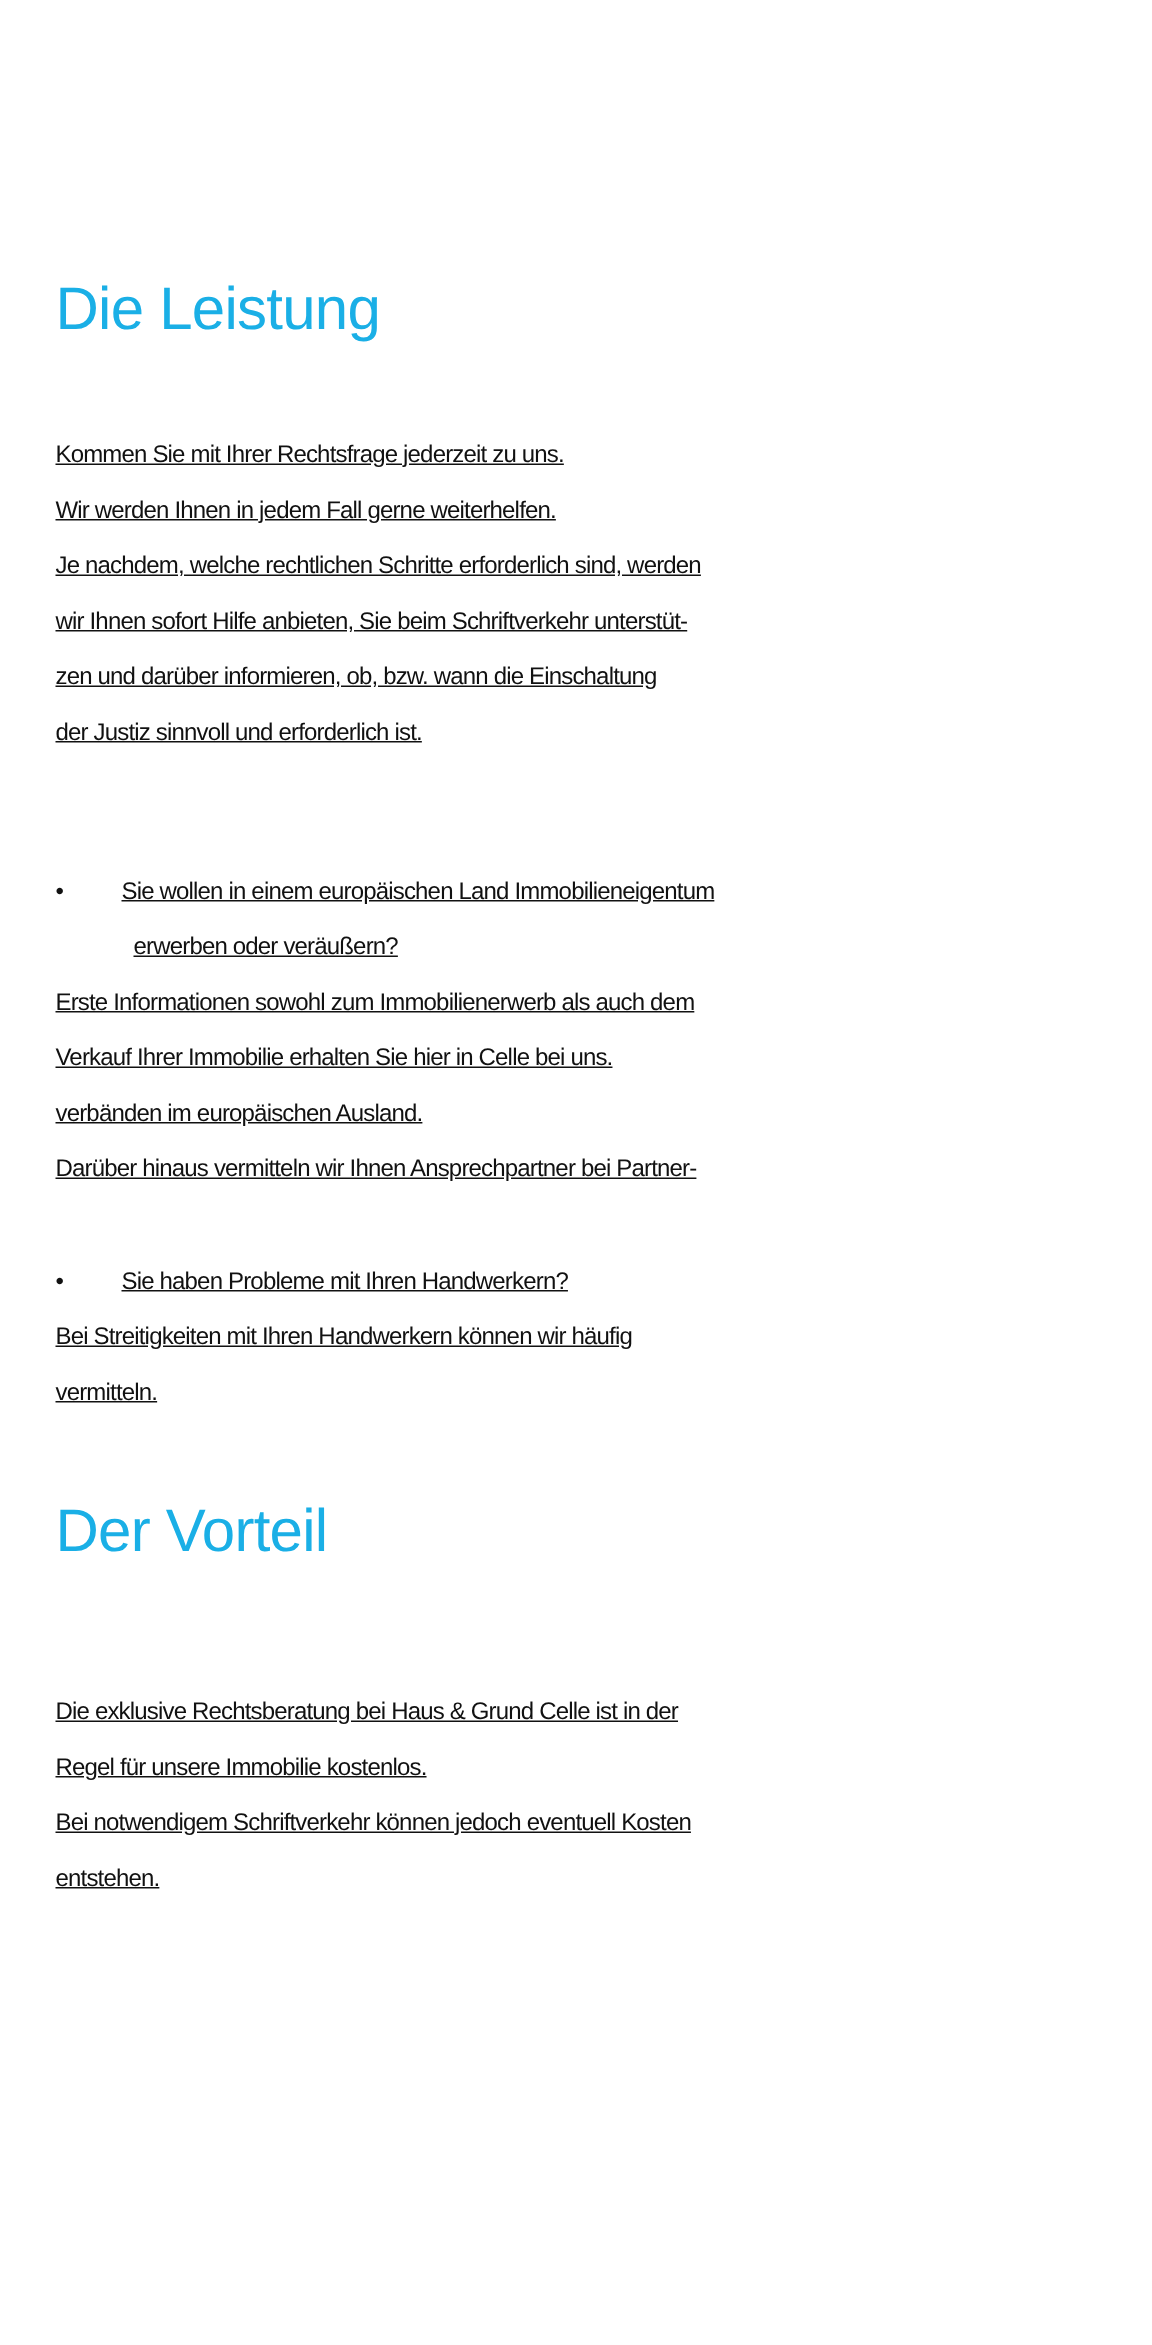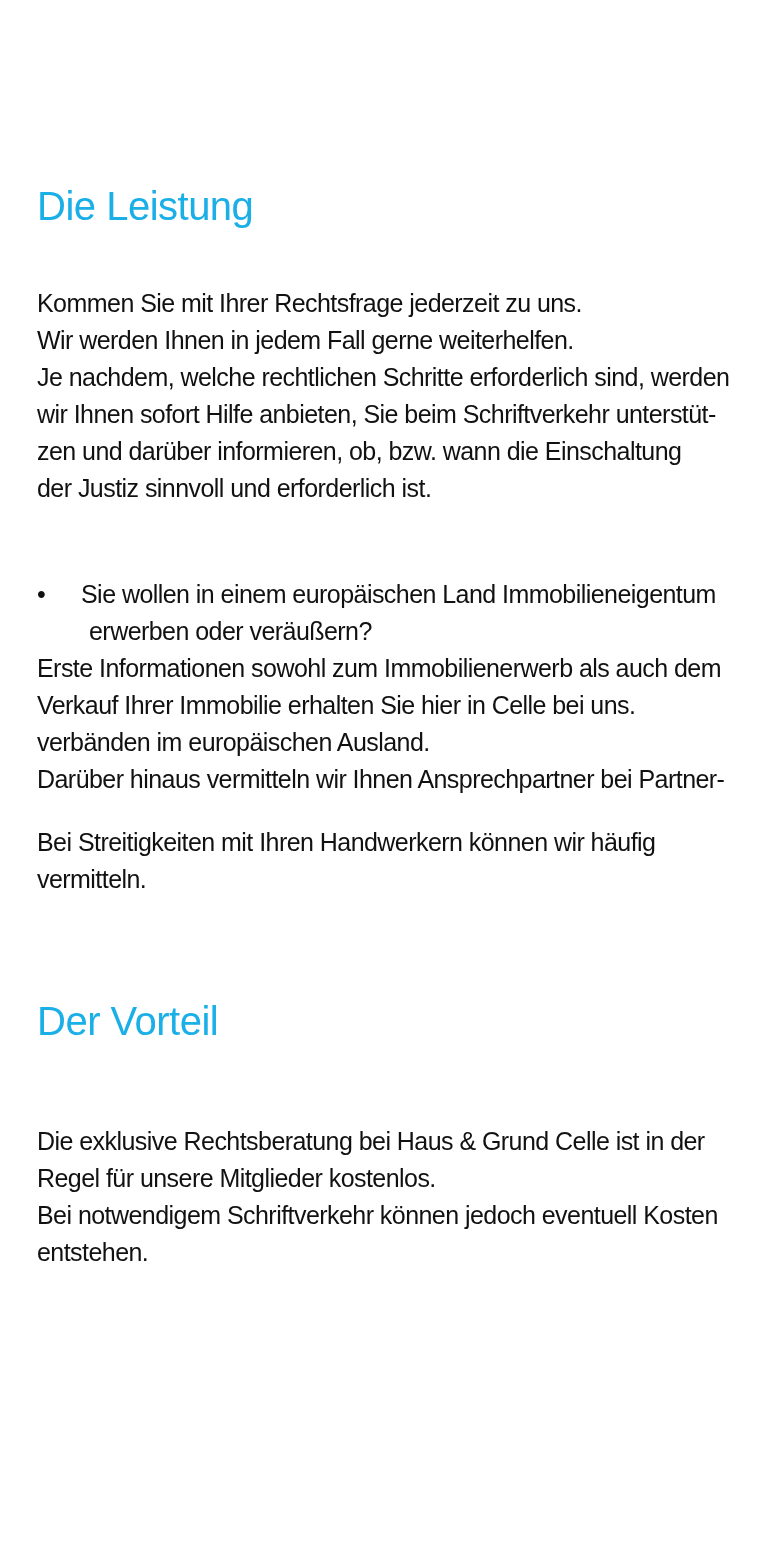--- a/index.html
+++ b/index.html
@@ -30,23 +30,24 @@
       font-weight: normal;
       font-size: 40px;
       letter-spacing: -0.5px;
       line-height: 48px;
       color: #1aafe6;
     }
     .block {
       position: absolute;
       left: 37px;
       width: 720px;
-      font-size: 25px;
+      font-size: 16px;
       line-height: 37px;
       letter-spacing: -0.55px;
+      text-decoration: underline;
     }
     .line {
       display: block;
       white-space: nowrap;
     }
     .bullet-row {
       display: block;
       white-space: nowrap;
       position: relative;
       margin-top: 12px;
@@ -83,26 +84,29 @@
       <span class="bullet-dot">•</span><span>Sie wollen in einem europäischen Land Immobilieneigentum</span>
     </span>
     <span class="bullet-cont">erwerben oder veräußern?</span>
     <span class="line">Erste Informationen sowohl zum Immobilienerwerb als auch dem</span>
     <span class="line">Verkauf Ihrer Immobilie erhalten Sie hier in Celle bei uns.</span>
     <span class="line">verbänden im europäischen Ausland.</span>
     <span class="line">Darüber hinaus vermitteln wir Ihnen Ansprechpartner bei Partner-</span>
   </div>
 
   <div class="block" style="top:824px;">
+    <span class="bullet-row">
+      <span class="bullet-dot">•</span><span>Sie haben Probleme mit Ihren Handwerkern?</span>
+    </span>
     <span class="line">Bei Streitigkeiten mit Ihren Handwerkern können wir häufig</span>
     <span class="line">vermitteln.</span>
   </div>
 
   <h1 class="heading" style="top:997px;">Der Vorteil</h1>
 
   <div class="block" style="top:1101px;margin-top:22px;">
     <span class="line">Die exklusive Rechtsberatung bei Haus &amp; Grund Celle ist in der</span>
-    <span class="line">Regel für unsere Mitglieder kostenlos.</span>
+    <span class="line">Regel für unsere Immobilie kostenlos.</span>
     <span class="line">Bei notwendigem Schriftverkehr können jedoch eventuell Kosten</span>
     <span class="line">entstehen.</span>
   </div>
 
 </div>
 
 </body></html>

